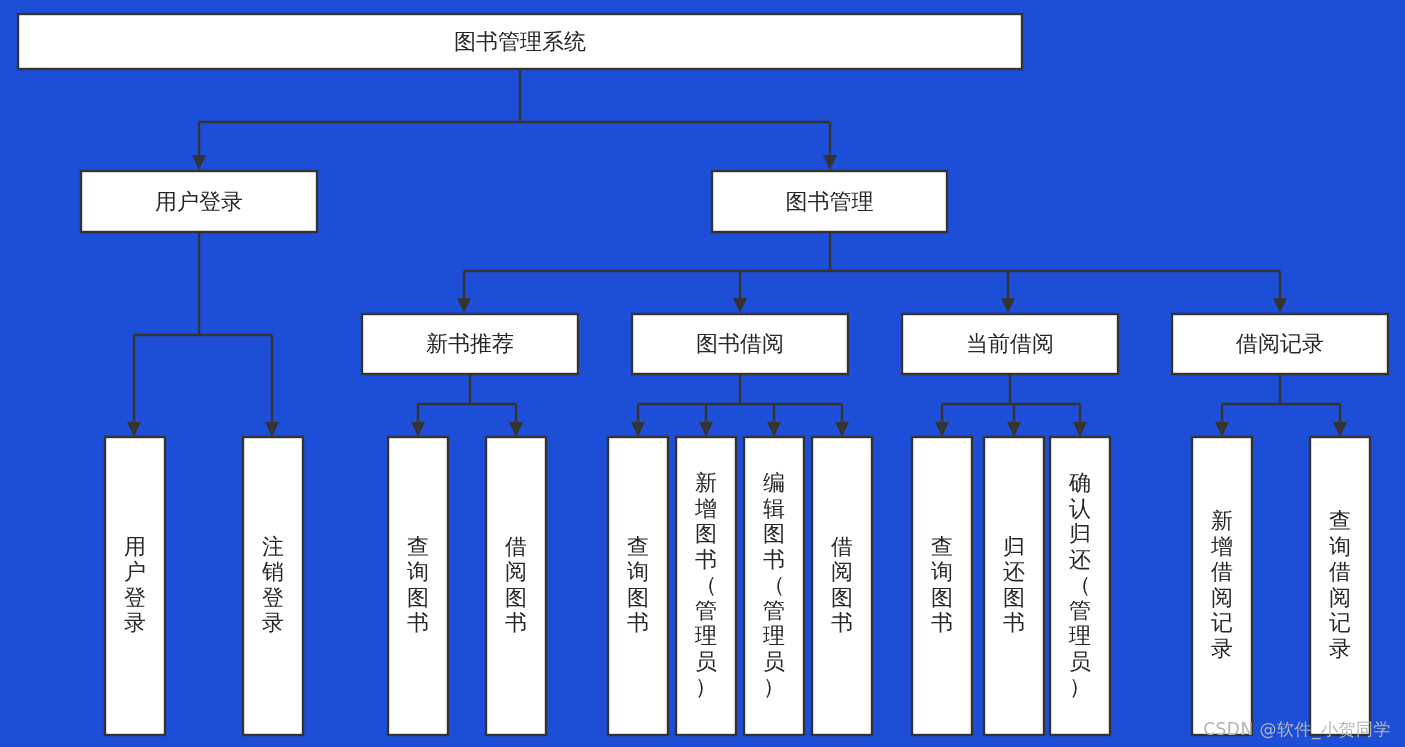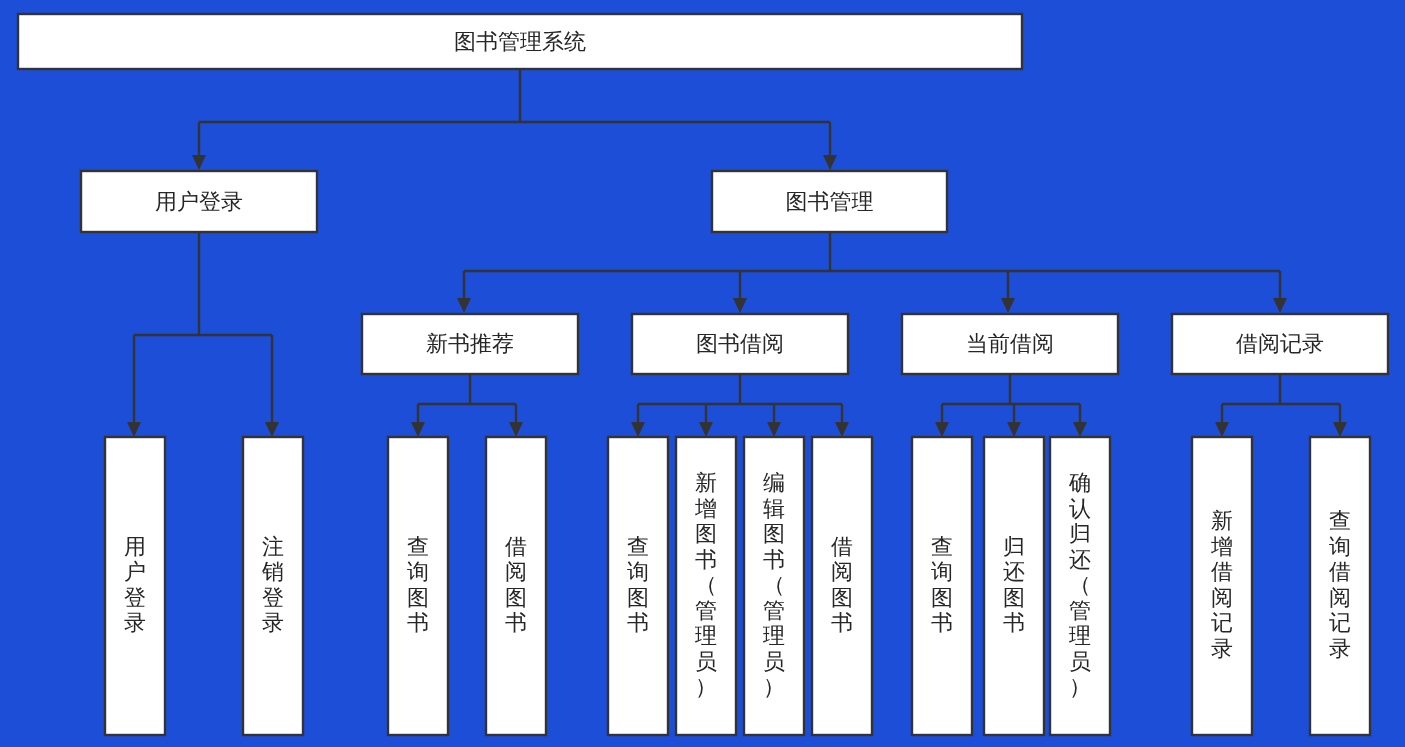--- a/index.html
+++ b/index.html
@@ -201,14 +201,15 @@
           <rect x="1192" y="437" width="60" height="298" class="node-box"></rect>
           <text x="1222" y="0" class="node-label" font-size="22"><tspan x="1222" y="522.25">新</tspan><tspan x="1222" y="547.75">增</tspan><tspan x="1222" y="573.25">借</tspan><tspan x="1222" y="598.75">阅</tspan><tspan x="1222" y="624.25">记</tspan><tspan x="1222" y="649.75">录</tspan></text>
         </g>
         <g>
           <rect x="1310" y="437" width="60" height="298" class="node-box"></rect>
           <text x="1340" y="0" class="node-label" font-size="22"><tspan x="1340" y="522.25">查</tspan><tspan x="1340" y="547.75">询</tspan><tspan x="1340" y="573.25">借</tspan><tspan x="1340" y="598.75">阅</tspan><tspan x="1340" y="624.25">记</tspan><tspan x="1340" y="649.75">录</tspan></text>
         </g>
       </g>
   </svg>
 
+  <div class="watermark-text">CSDN @软件_小贺同学</div>
 
 </div>
 
 </body></html>

